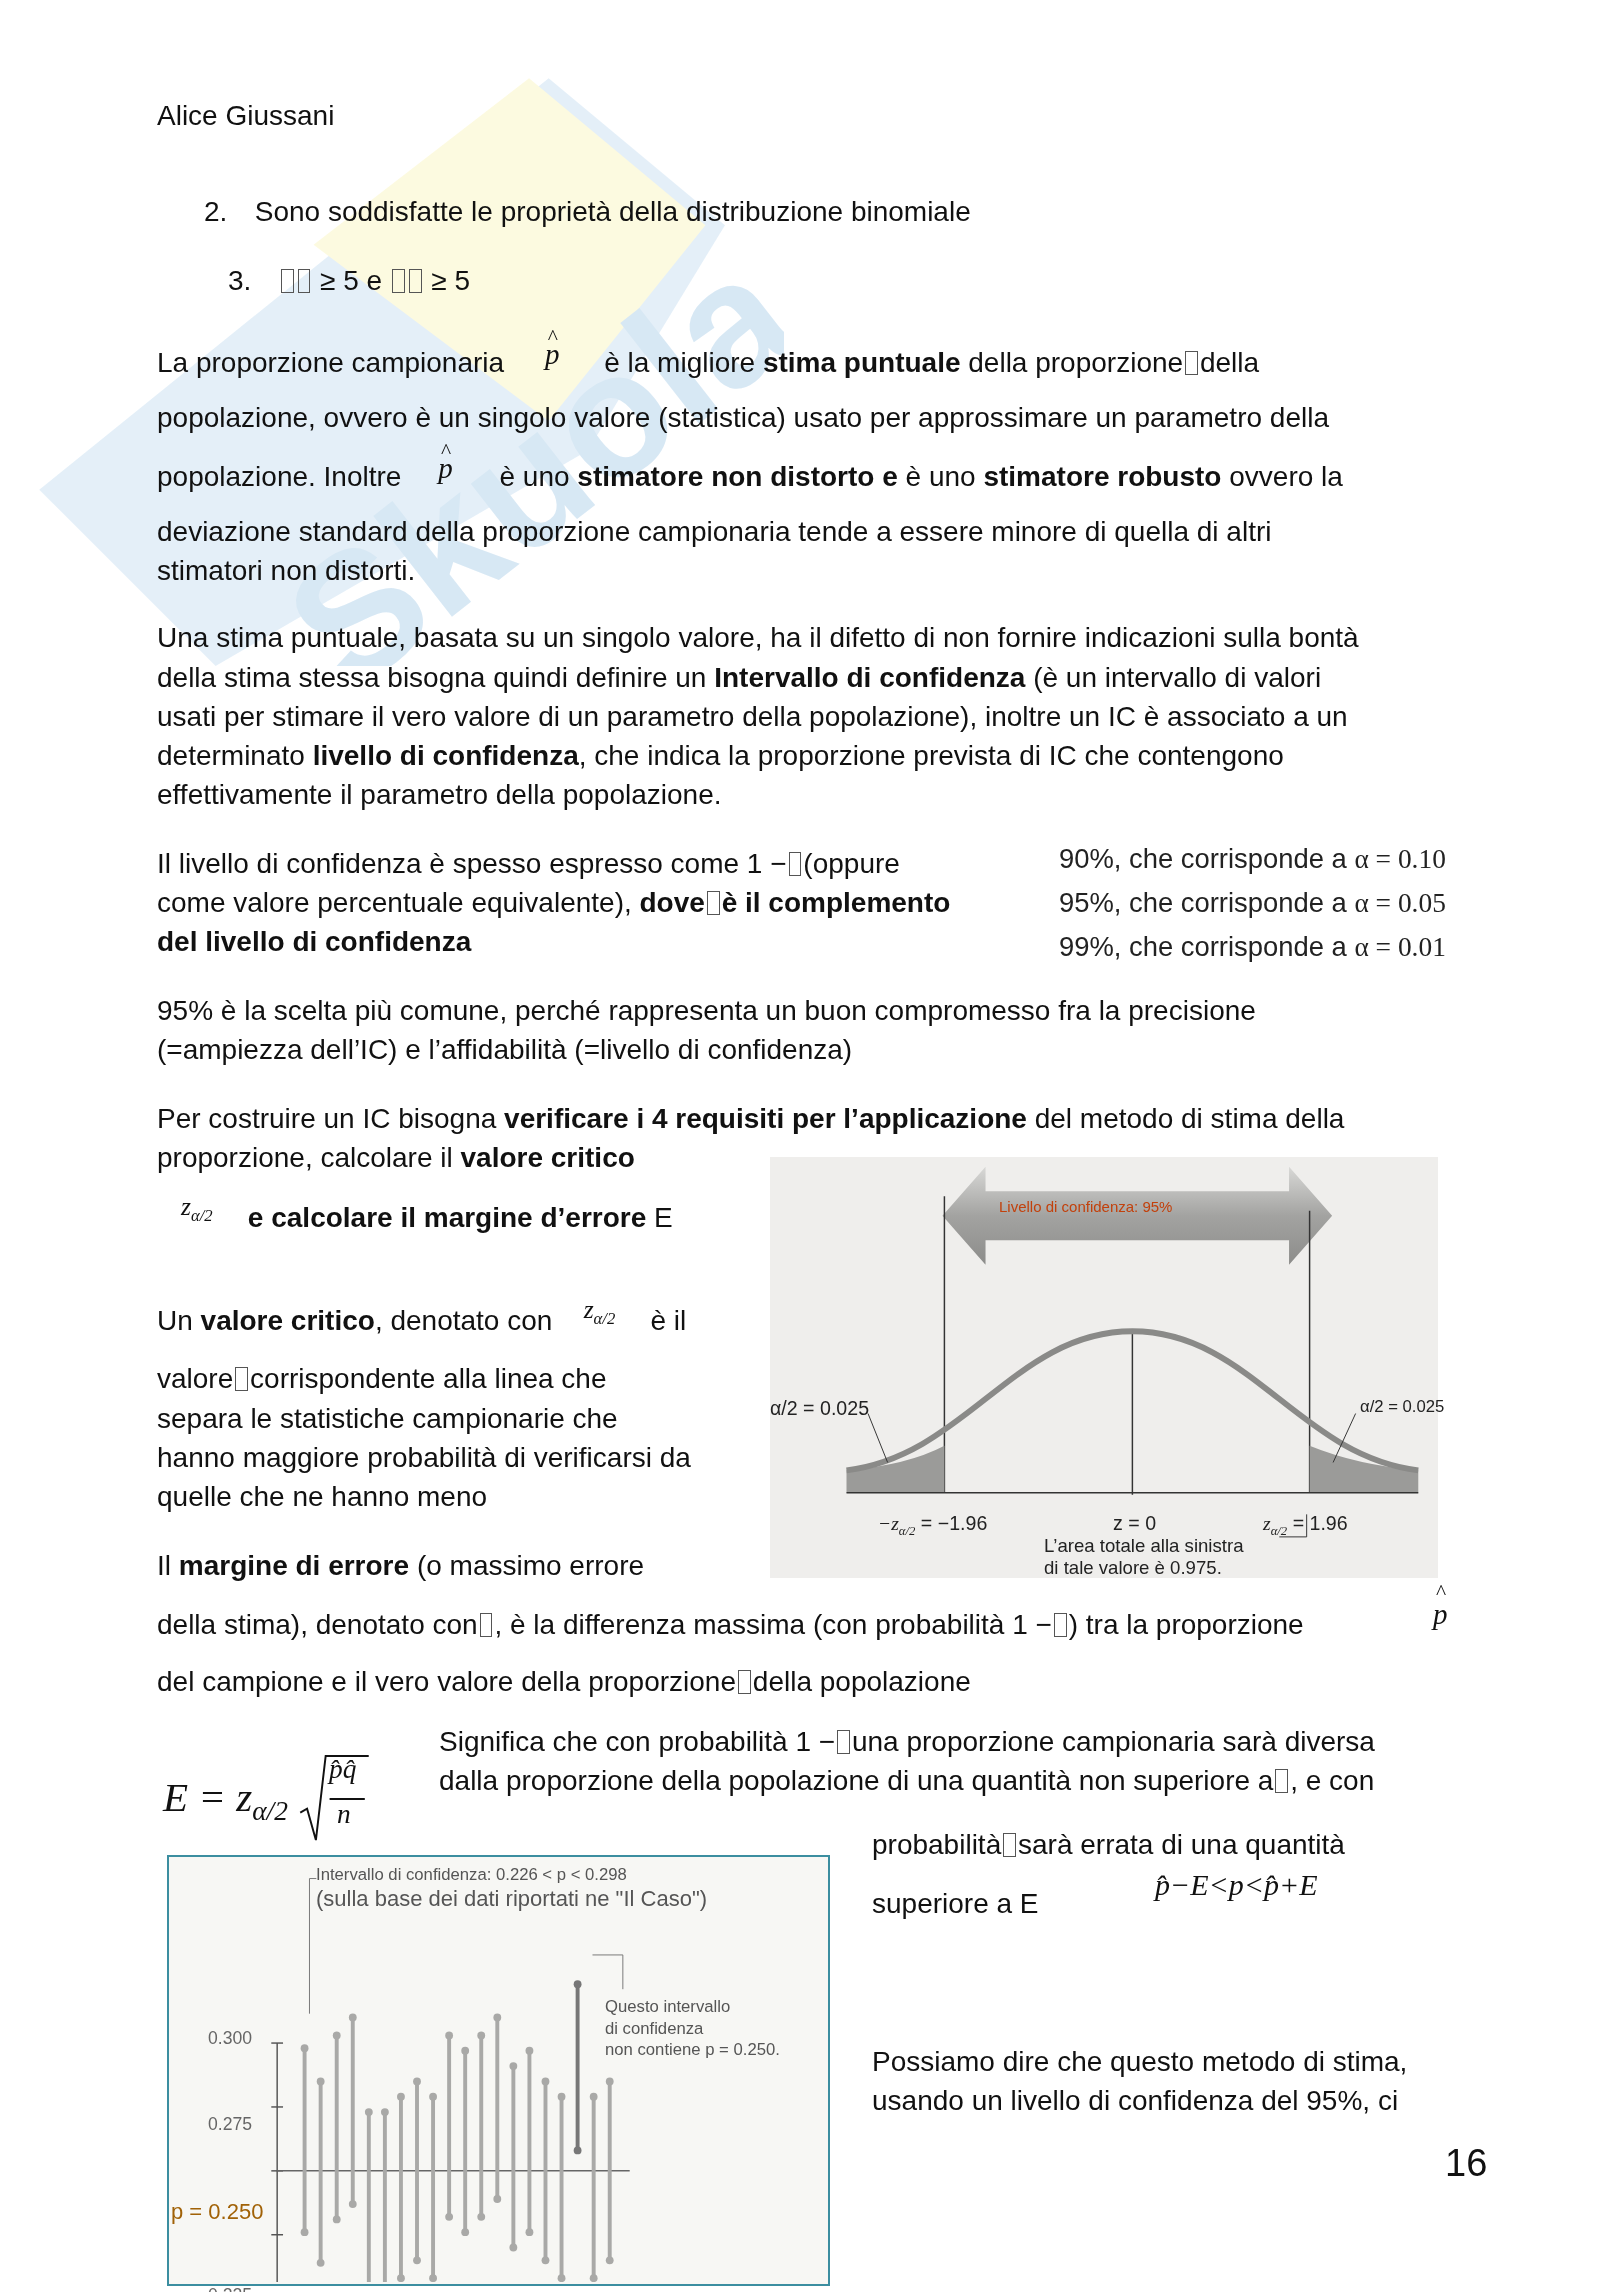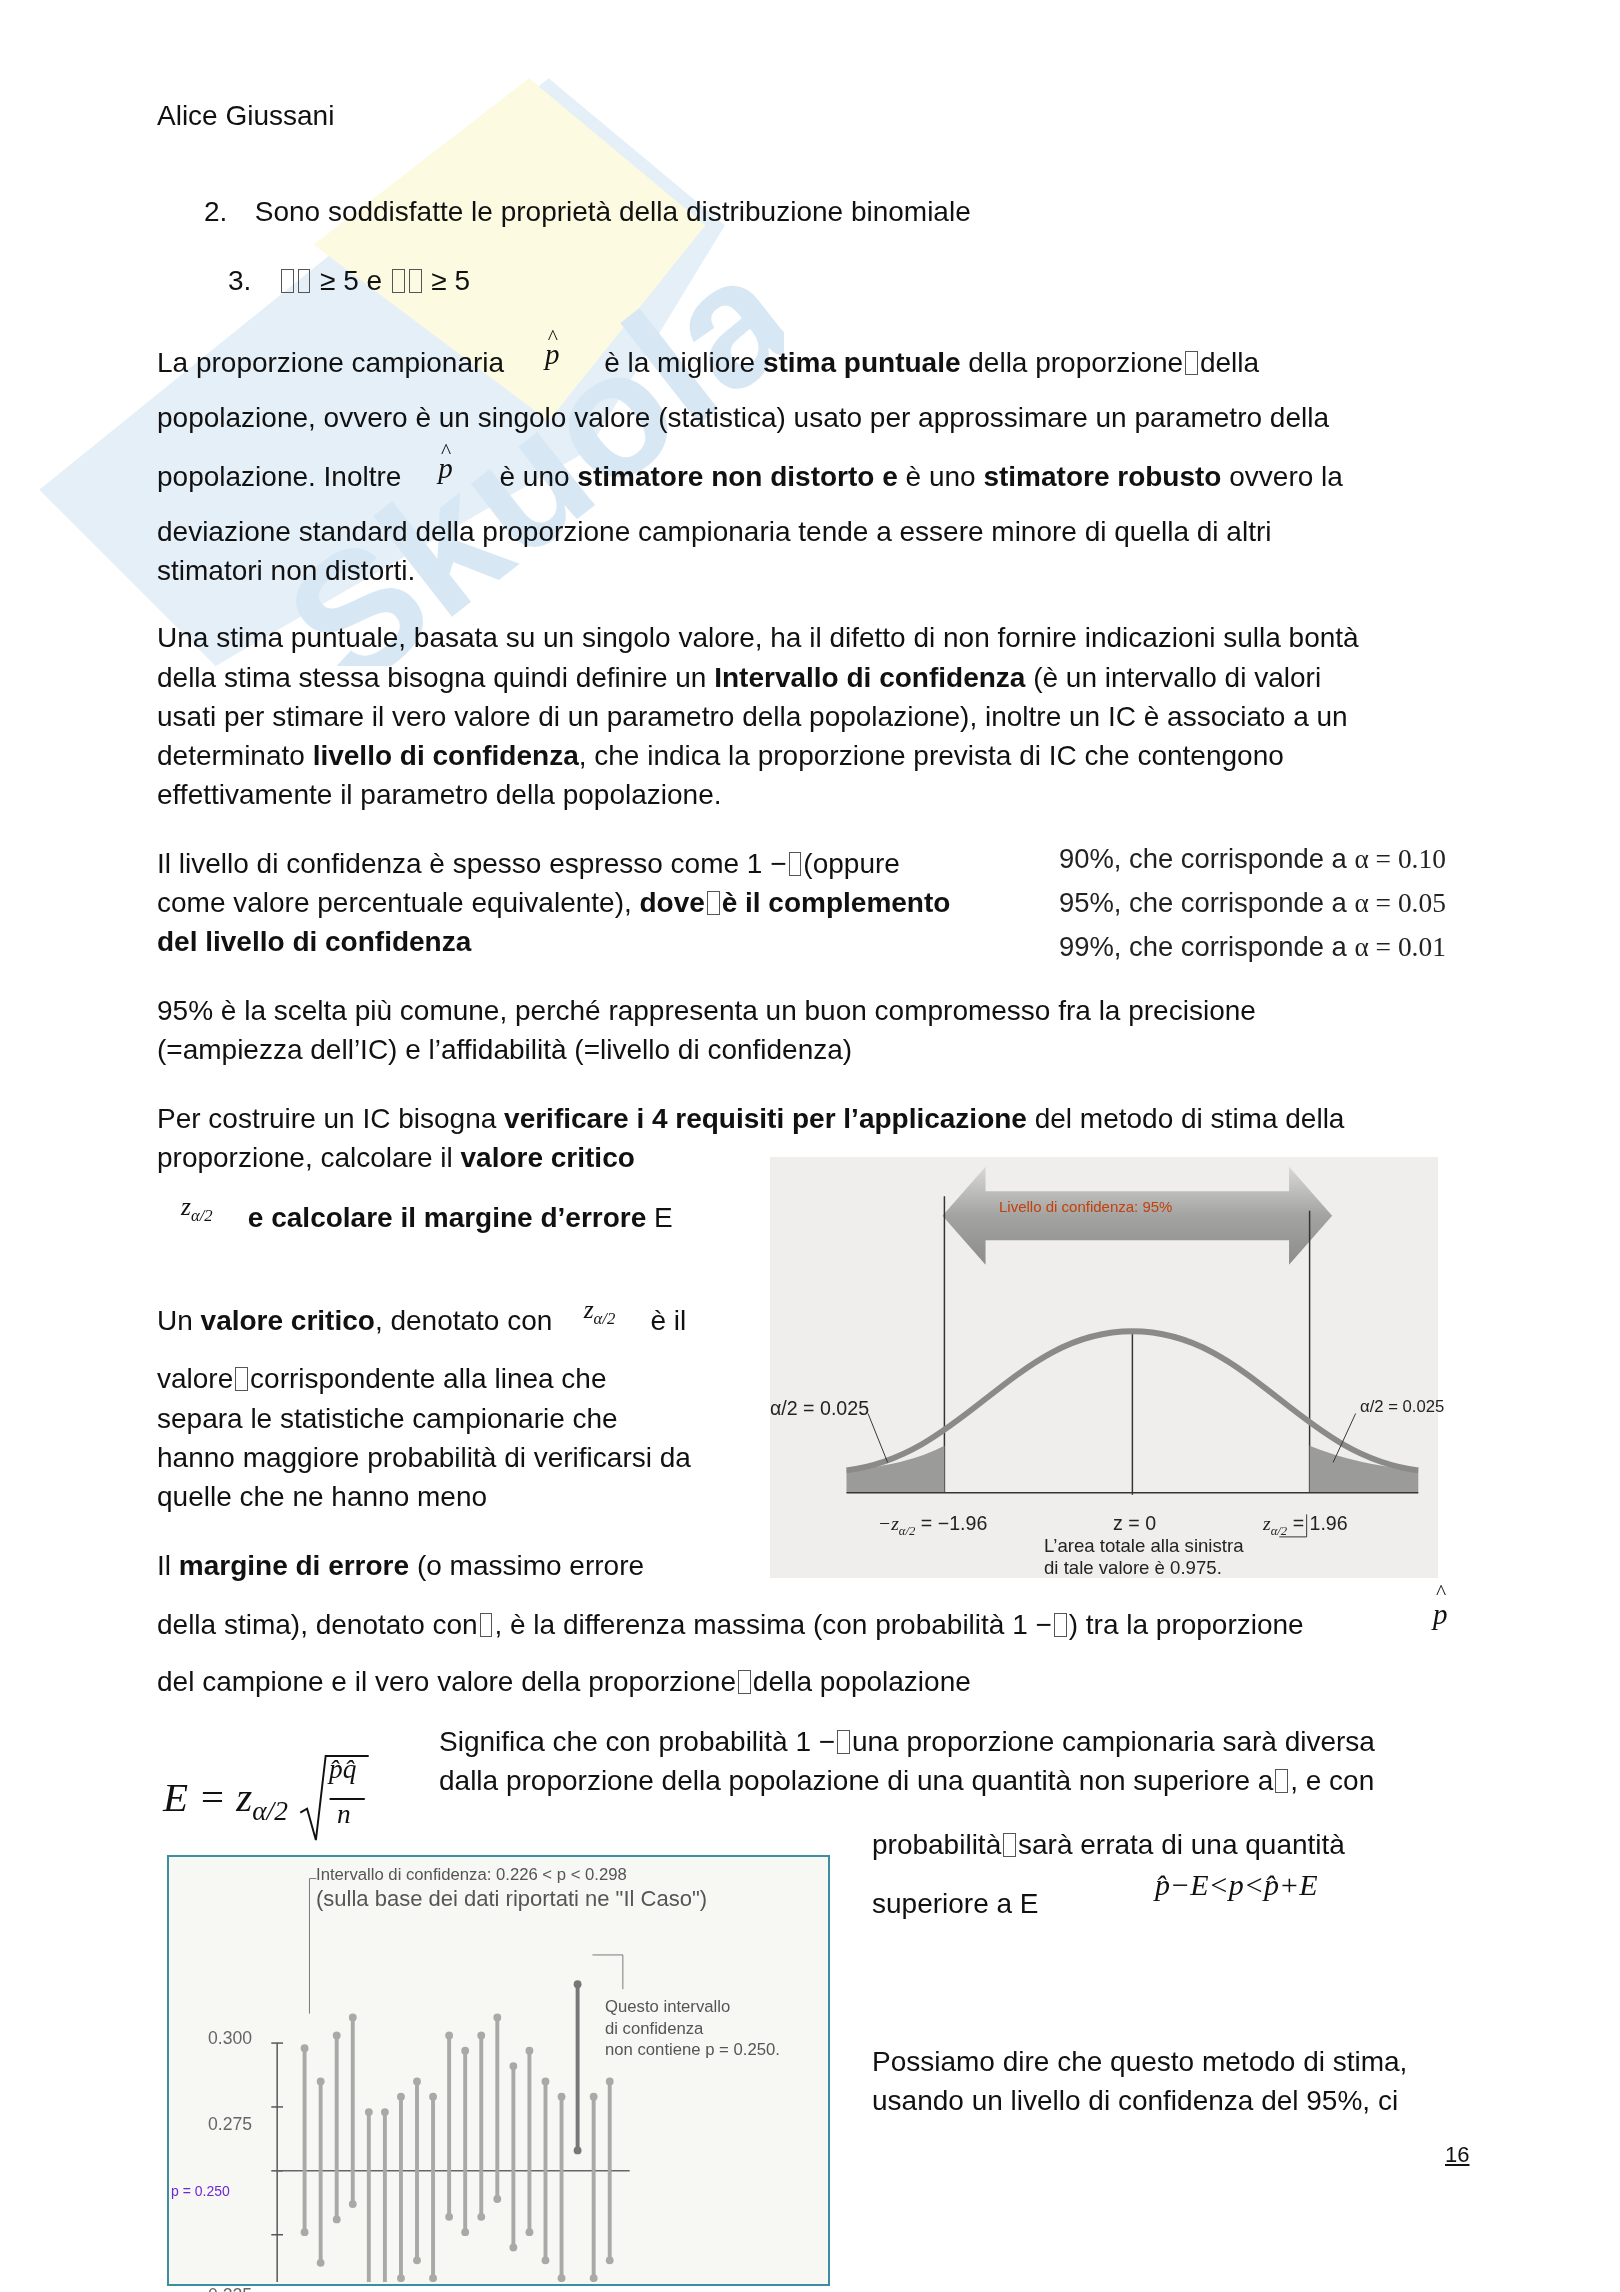--- a/index.html
+++ b/index.html
@@ -9,21 +9,21 @@
   .t { font-size: 28px; line-height: 39px; white-space: nowrap; }
   b { font-weight: bold; }
   .math { font-family: "Liberation Serif", serif; font-style: italic; }
   .hat { position: relative; display: inline-block; }
   .hat::before { content: "^"; position: absolute; left: 2.9px; top: -17.6px; font-style: normal; font-size: 21.6px; }
   .box-glyph { display: inline-block; width: 10.8px; height: 21.6px; border: 1px solid #555; vertical-align: -2.9px; margin: 0 2px; }
   .watermark { position: absolute; left: 39px; top: 39px; width: 745px; height: 627px; pointer-events: none; opacity: 0.55; }
   .fig-normal { position: absolute; left: 770px; top: 1157px; width: 668px; height: 421px; background: #efeeec; }
   .fig-ci { position: absolute; left: 167px; top: 1855px; width: 663px; height: 431px; border: 2.9px solid #3c8ea0; background: #f7f7f4; box-sizing: border-box; }
   .right-table { position: absolute; left: 1059px; top: 837px; font-family: "Liberation Sans", sans-serif; font-size: 27.4px; line-height: 44px; color: #222; }
-  .page-num { position: absolute; left: 1445px; top: 2142px; font-size: 22px; text-decoration: underline; }
+  .page-num { position: absolute; left: 1445px; top: 2142px; font-size: 38px; }
 </style>
 </head>
 <body>
 
 
 
 
 <svg class="watermark" viewBox="0 0 760 640">
   <polygon points="0,460 520,40 700,190 560,420 180,640" fill="#cfe3f3"></polygon>
   <polygon points="280,210 500,40 680,190 520,390" fill="#fbf6c8"></polygon>
@@ -295,21 +295,21 @@
     </svg>
   <div class="abs" style="left:147px;top:7.8px;font-size:16.7px;color:#555;white-space:nowrap">Intervallo di confidenza: 0.226 &lt; p &lt; 0.298</div>
   <div class="abs" style="left:147px;top:29px;font-size:22px;color:#555;white-space:nowrap">(sulla base dei dati riportati ne "Il Caso")</div>
   <div class="abs" style="left:436px;top:139px;font-size:16.7px;color:#555;line-height:21.6px;white-space:nowrap">
     <div>Questo intervallo</div>
     <div>di confidenza</div>
     <div>non contiene p = 0.250.</div>
   </div>
   <div class="abs" style="left:39px;top:171px;font-size:17.6px;color:#666">0.300</div>
   <div class="abs" style="left:39px;top:257px;font-size:17.6px;color:#666">0.275</div>
-  <div class="abs" style="left:2px;top:326px;font-size:14px;color:#6d28d9;white-space:nowrap">p = 0.250</div>
+  <div class="abs" style="left:2px;top:342px;font-size:22px;color:#a16207;white-space:nowrap">p = 0.250</div>
   <div class="abs" style="left:39px;top:428px;font-size:17.6px;color:#666">0.225</div>
 </div>
 
 
 
 <div class="page-num">16</div>
 
 
 
 

